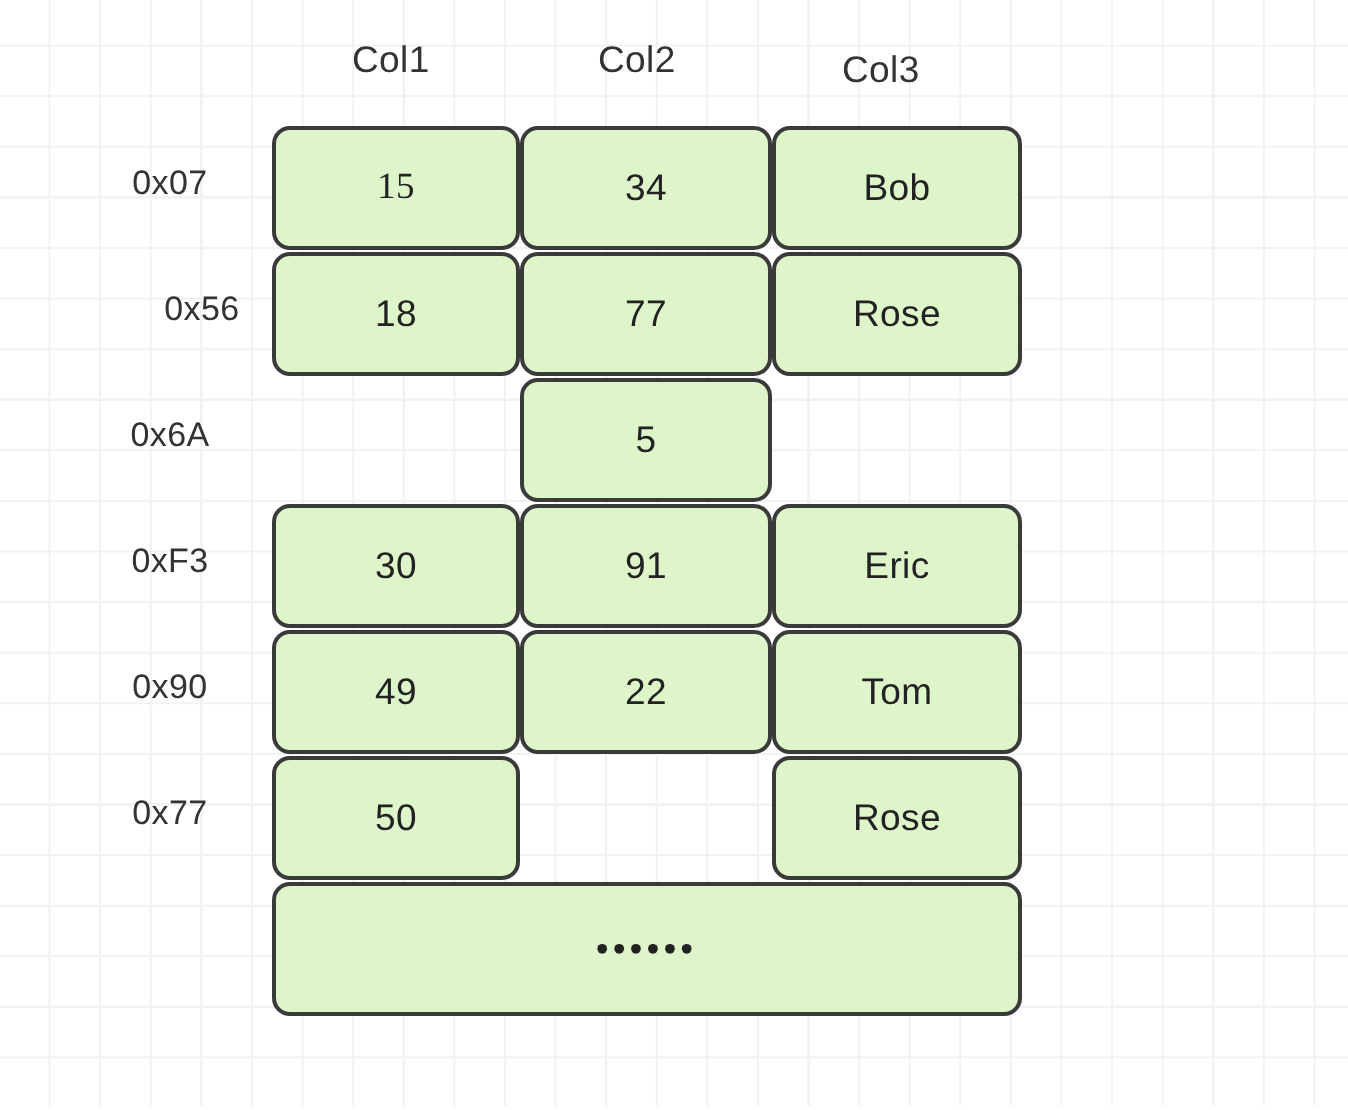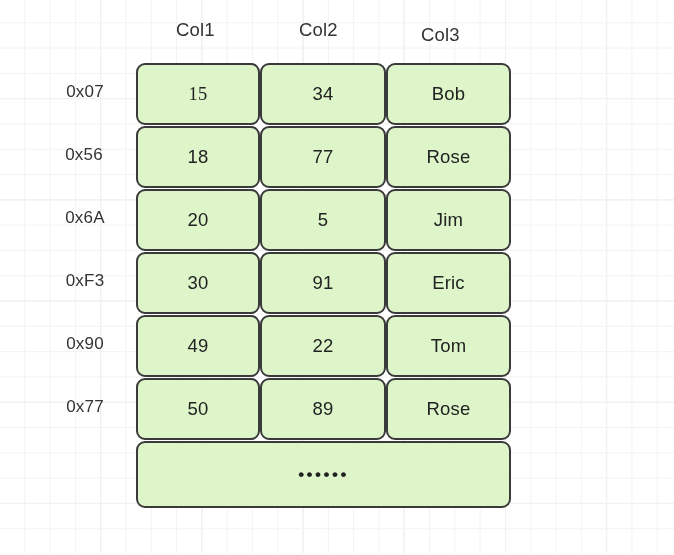--- a/index.html
+++ b/index.html
@@ -77,45 +77,42 @@
 </head>
 <body>
 
 <div id="canvas">
 
   <div class="col-header" style="left:176px; top:19px;">Col1</div>
   <div class="col-header" style="left:299px; top:19px;">Col2</div>
   <div class="col-header" style="left:421px; top:24px;">Col3</div>
 
   <div class="row-label" style="left:44px; top:82px; width:82px;">0x07</div>
-  <div class="row-label" style="left:43px; top:145px; width:82px;">0x56</div>
+  <div class="row-label" style="left:60px; top:145px; width:82px;">0x56</div>
   <div class="row-label" style="left:44px; top:208px; width:82px;">0x6A</div>
   <div class="row-label" style="left:44px; top:271px; width:82px;">0xF3</div>
   <div class="row-label" style="left:44px; top:334px; width:82px;">0x90</div>
   <div class="row-label" style="left:44px; top:397px; width:82px;">0x77</div>
 
   <div class="cell" style="left:136px; top:63px; width:124px; height:62px;font-family:Liberation Serif, serif;">15</div>
   <div class="cell" style="left:260px; top:63px; width:126px; height:62px;text-align:center;">34</div>
   <div class="cell" style="left:386px; top:63px; width:125px; height:62px;">Bob</div>
 
   <div class="cell" style="left:136px; top:126px; width:124px; height:62px;">18</div>
   <div class="cell" style="left:260px; top:126px; width:126px; height:62px;">77</div>
   <div class="cell" style="left:386px; top:126px; width:125px; height:62px;">Rose</div>
 
-  <div class="cell" style="left:136px; top:189px; width:124px; height:62px;">20</div>
   <div class="cell" style="left:260px; top:189px; width:126px; height:62px;">5</div>
-  <div class="cell" style="left:386px; top:189px; width:125px; height:62px;">Jim</div>
 
   <div class="cell" style="left:136px; top:252px; width:124px; height:62px;">30</div>
   <div class="cell" style="left:260px; top:252px; width:126px; height:62px;">91</div>
   <div class="cell" style="left:386px; top:252px; width:125px; height:62px;">Eric</div>
 
   <div class="cell" style="left:136px; top:315px; width:124px; height:62px;">49</div>
   <div class="cell" style="left:260px; top:315px; width:126px; height:62px;">22</div>
   <div class="cell" style="left:386px; top:315px; width:125px; height:62px;">Tom</div>
 
   <div class="cell" style="left:136px; top:378px; width:124px; height:62px;">50</div>
-  <div class="cell" style="left:260px; top:378px; width:126px; height:62px;">89</div>
   <div class="cell" style="left:386px; top:378px; width:125px; height:62px;">Rose</div>
 
   <div class="cell ellipsis-cell" style="left:136px; top:441px; width:375px; height:67px;">••••••</div>
 
 </div>
 
 </body></html>

